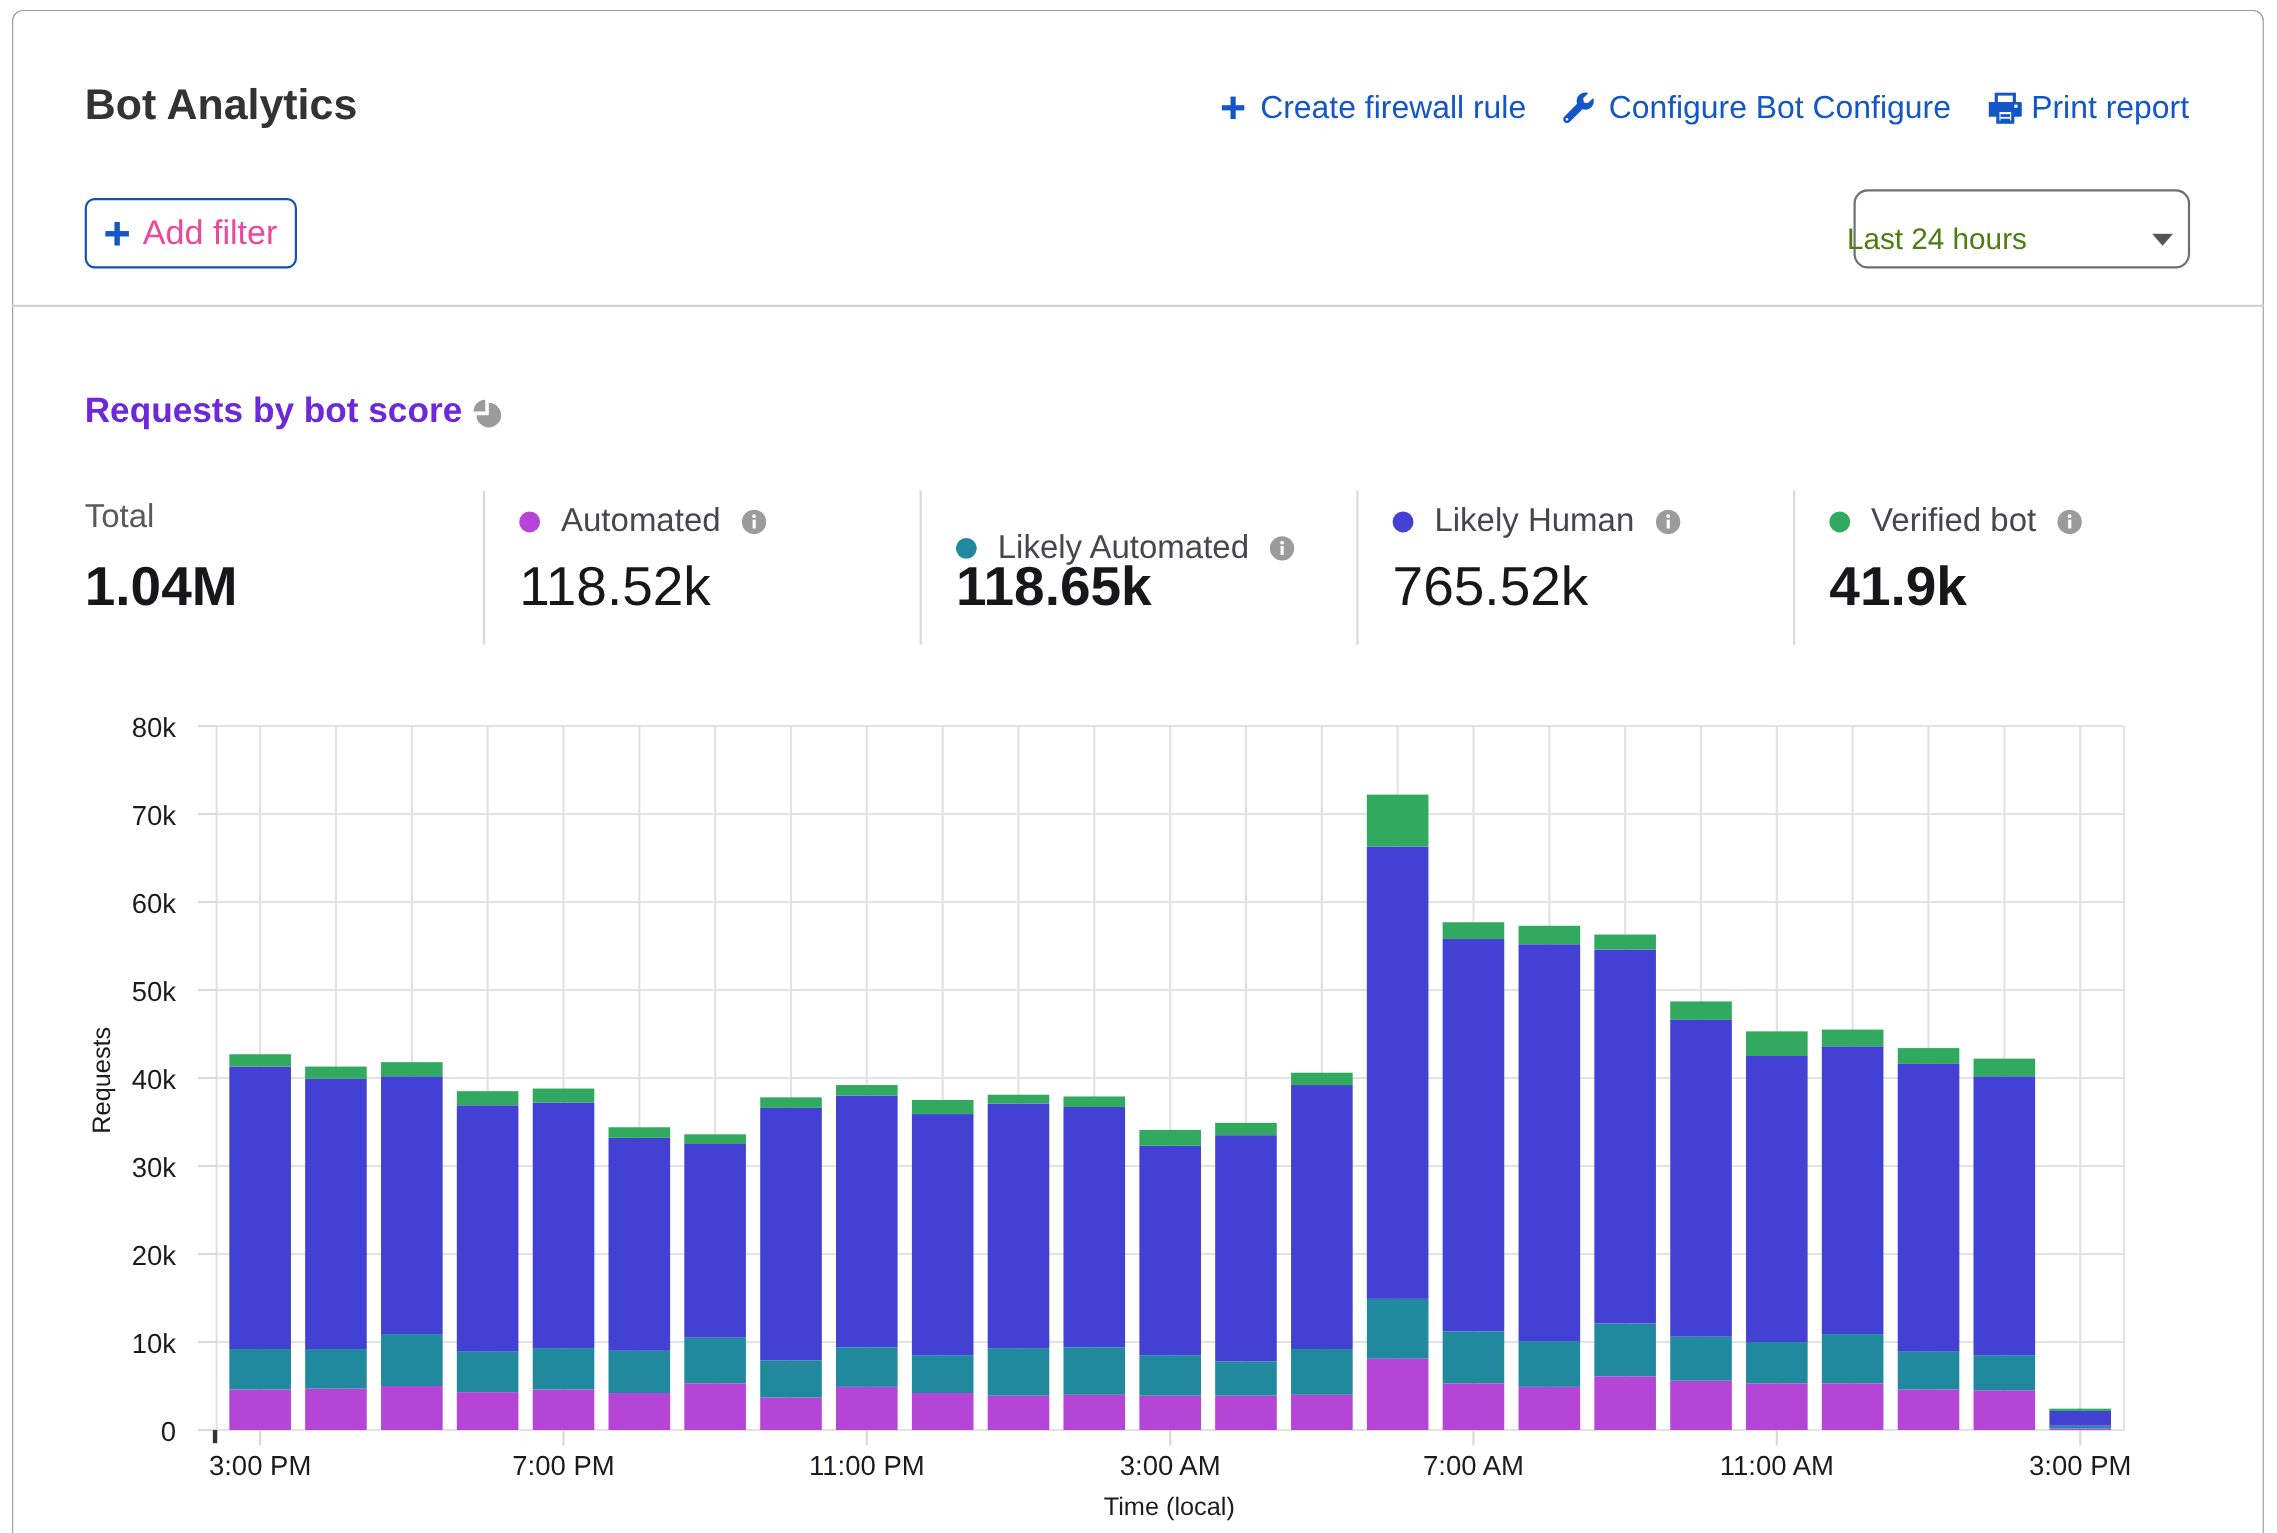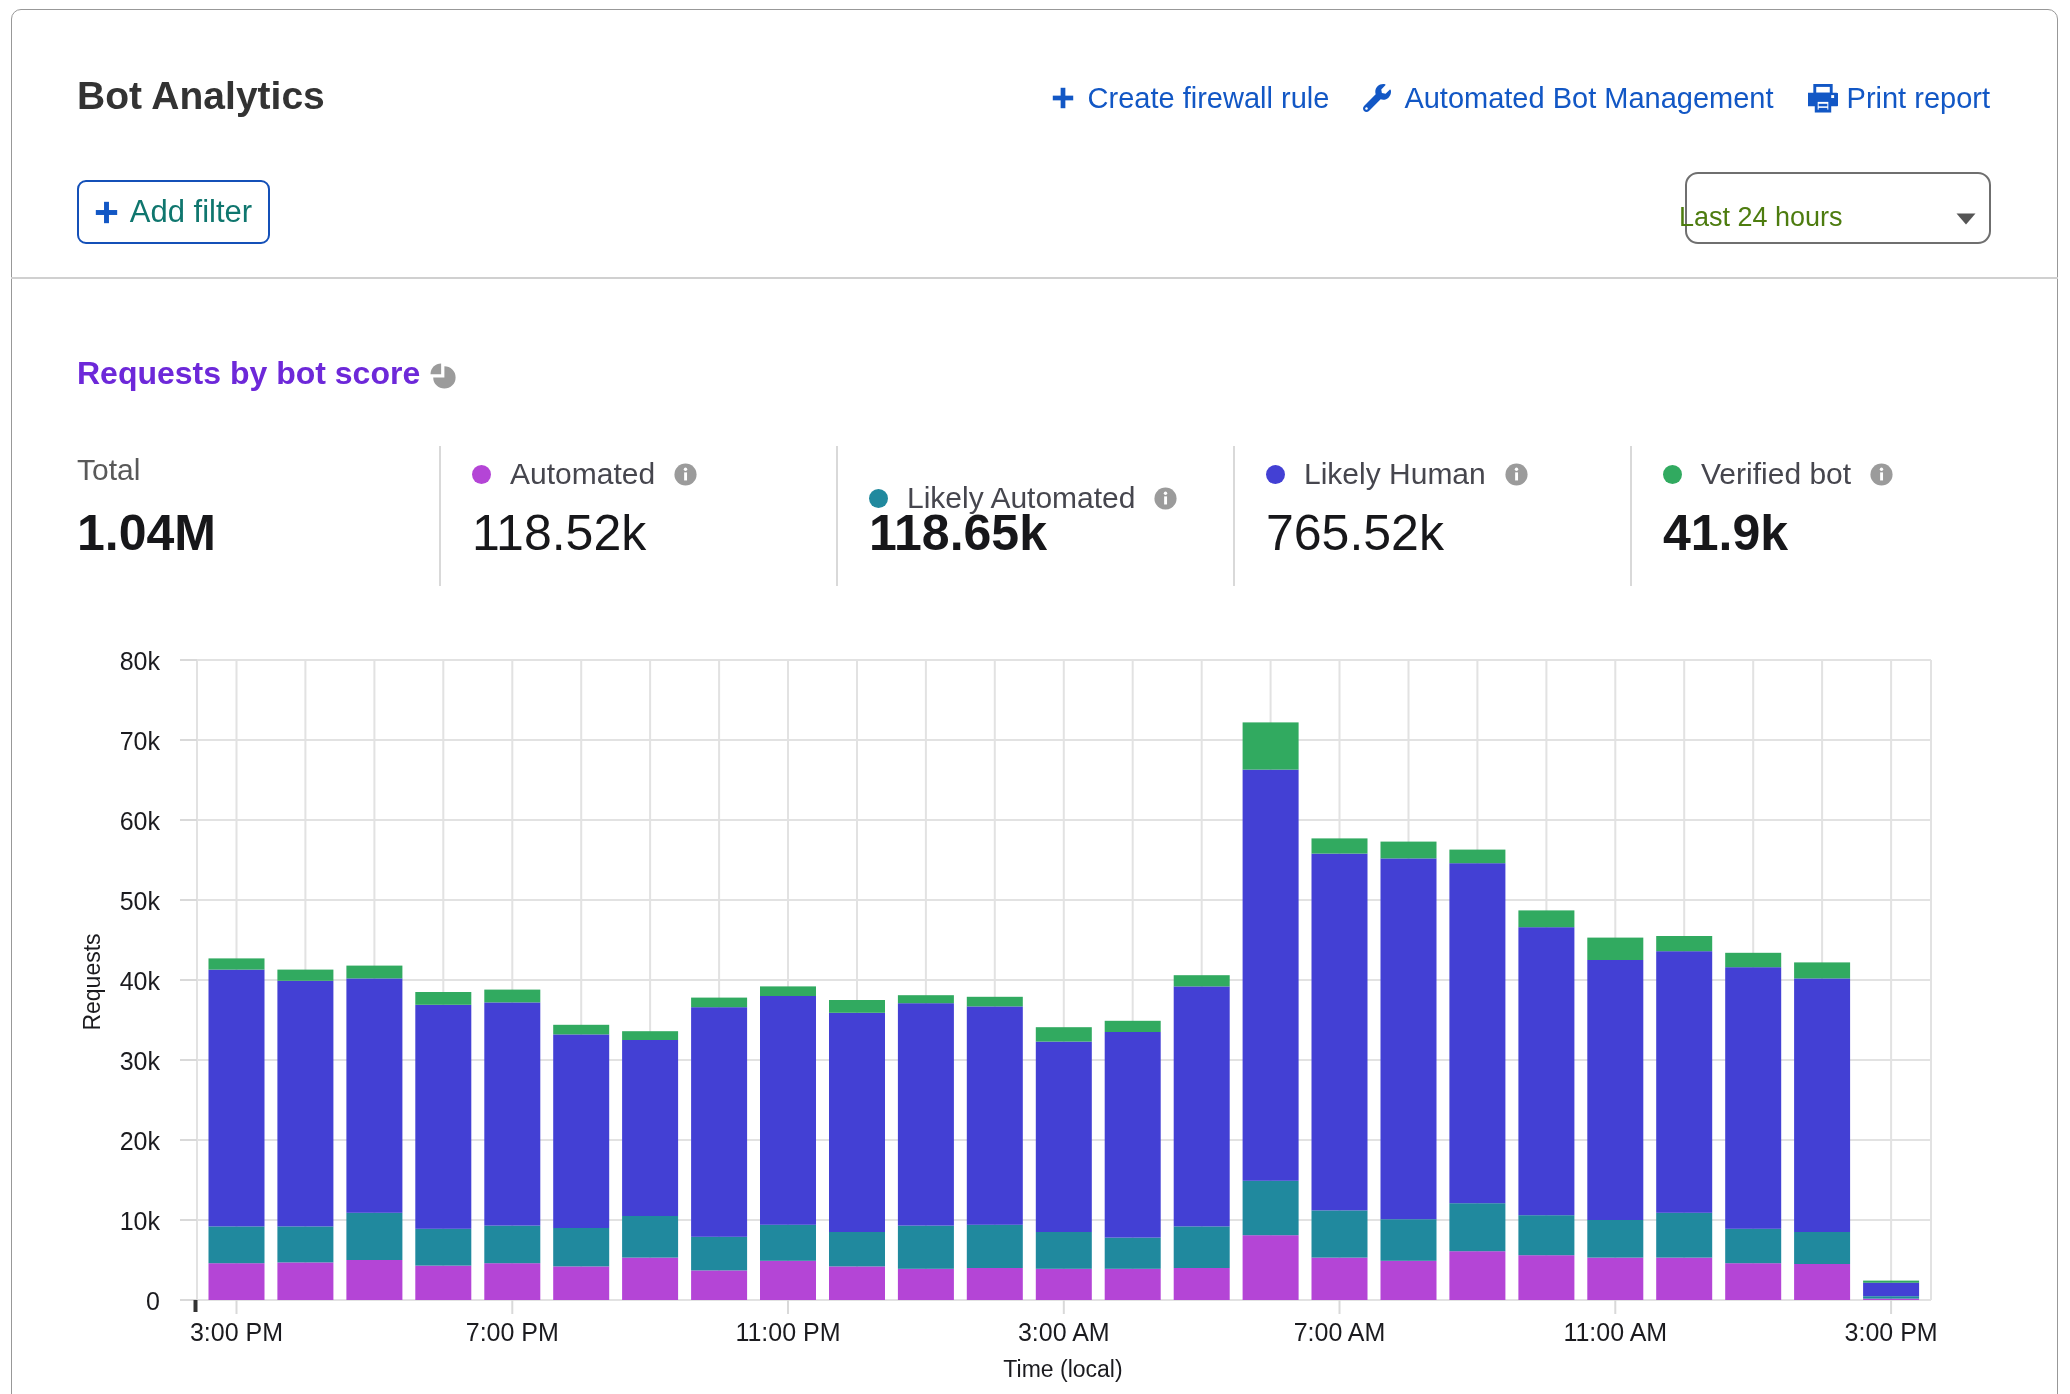--- a/index.html
+++ b/index.html
@@ -13,36 +13,36 @@
       <svg width="22" height="22" viewBox="0 0 28 28" fill="#1257c5" style="flex:none">
         <rect x="11" y="1" width="6" height="26"></rect>
         <rect x="1" y="11" width="26" height="6"></rect>
       </svg>
       <span>Create firewall rule</span>
     </span>
   <span style="display:inline-flex;align-items:center;gap:13px">
       <svg width="28" height="30" viewBox="0 0 512 512" fill="#1257c5" style="flex:none">
         <path d="M507.73 109.1c-2.24-9.03-13.54-12.09-20.12-5.51l-74.36 74.36-67.88-11.31-11.31-67.88 74.36-74.36c6.62-6.62 3.43-17.9-5.66-20.16-47.38-11.74-99.55.91-136.58 37.93-39.64 39.64-50.55 97.1-34.05 147.2L18.74 402.76c-24.99 24.99-24.99 65.51 0 90.5 24.99 24.99 65.51 24.99 90.5 0l213.21-213.21c50.12 16.71 107.47 5.68 147.37-34.22 37.07-37.07 49.7-89.32 37.91-136.73zM64 472c-13.25 0-24-10.75-24-24 0-13.26 10.75-24 24-24s24 10.74 24 24c0 13.25-10.75 24-24 24z"></path>
       </svg>
-      <span>Automated Bot Management</span>
+      <span>Configure Bot Configure</span>
     </span>
   <span style="display:inline-flex;align-items:center;gap:9px">
       <svg width="30" height="29" viewBox="0 0 31 30" style="flex:none">
         <rect x="7" y="1.5" width="17" height="9" fill="#fff" stroke="#1257c5" stroke-width="3"></rect>
         <path d="M2 9 h27 a2 2 0 0 1 2 2 v10 a2 2 0 0 1 -2 2 h-29 a2 2 0 0 1 -2 -2 v-10 a2 2 0 0 1 2 -2z" fill="#1257c5" transform="translate(0.5,0)"></path>
         <rect x="24" y="11.5" width="3" height="3" fill="#fff"></rect>
         <rect x="8.5" y="17" width="14" height="11" fill="#fff" stroke="#1257c5" stroke-width="3"></rect>
         <rect x="11" y="20.5" width="9" height="2.6" fill="#1257c5"></rect>
         <rect x="11" y="24.7" width="9" height="2.6" fill="#1257c5"></rect>
       </svg>
       <span>Print report</span>
     </span>
 </div>
 
-<div style="position:absolute;left:77px;top:180px;width:193px;height:64px;border:2px solid #1450b8;border-radius:9px;display:flex;align-items:center;justify-content:center;gap:12px;font-size:31px;color:#0f766e">
+<div style="position:absolute;left:77px;top:180px;width:193px;height:64px;border:2px solid #1450b8;border-radius:9px;display:flex;align-items:center;justify-content:center;gap:12px;font-size:31px;color:#ec4899">
     <svg width="23" height="23" viewBox="0 0 28 28" fill="#1257c5" style="flex:none">
       <rect x="11" y="1" width="6" height="26"></rect>
       <rect x="1" y="11" width="26" height="6"></rect>
     </svg>
     <span>Add filter</span>
   </div>
 
 <div style="position:absolute;left:1685px;top:172px;width:306px;height:72px;border:2px solid #6f6f6f;border-radius:13px;background:#fff"></div>
 <div style="position:absolute;left:1679px;top:199px;font-size:27px;line-height:36px;color:#4d7c0f">Last 24 hours</div>
 <div style="position:absolute;left:1956px;top:211px"><svg width="20" height="12" viewBox="0 0 20 12">

